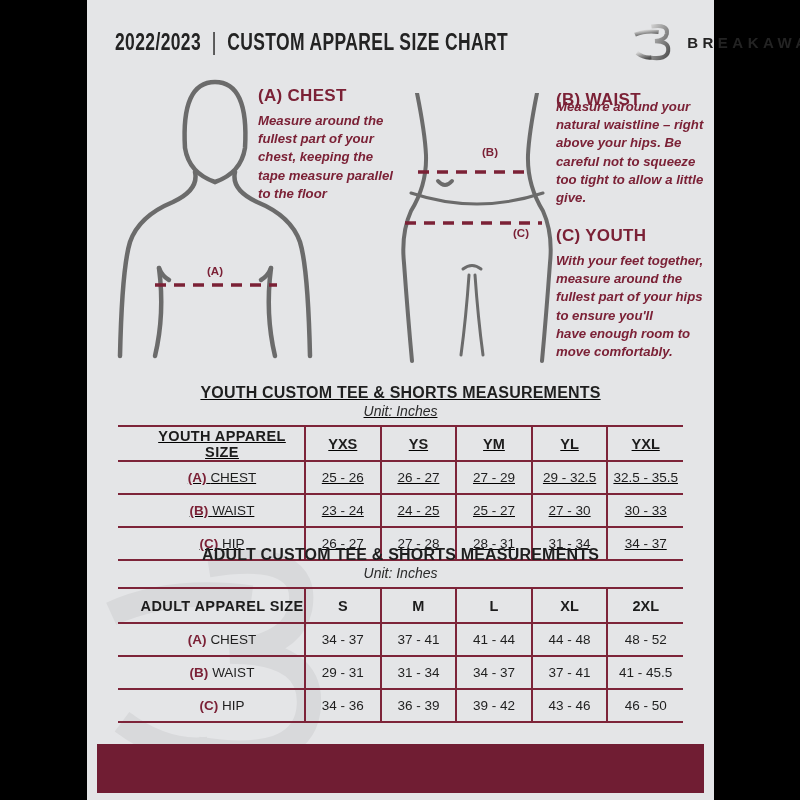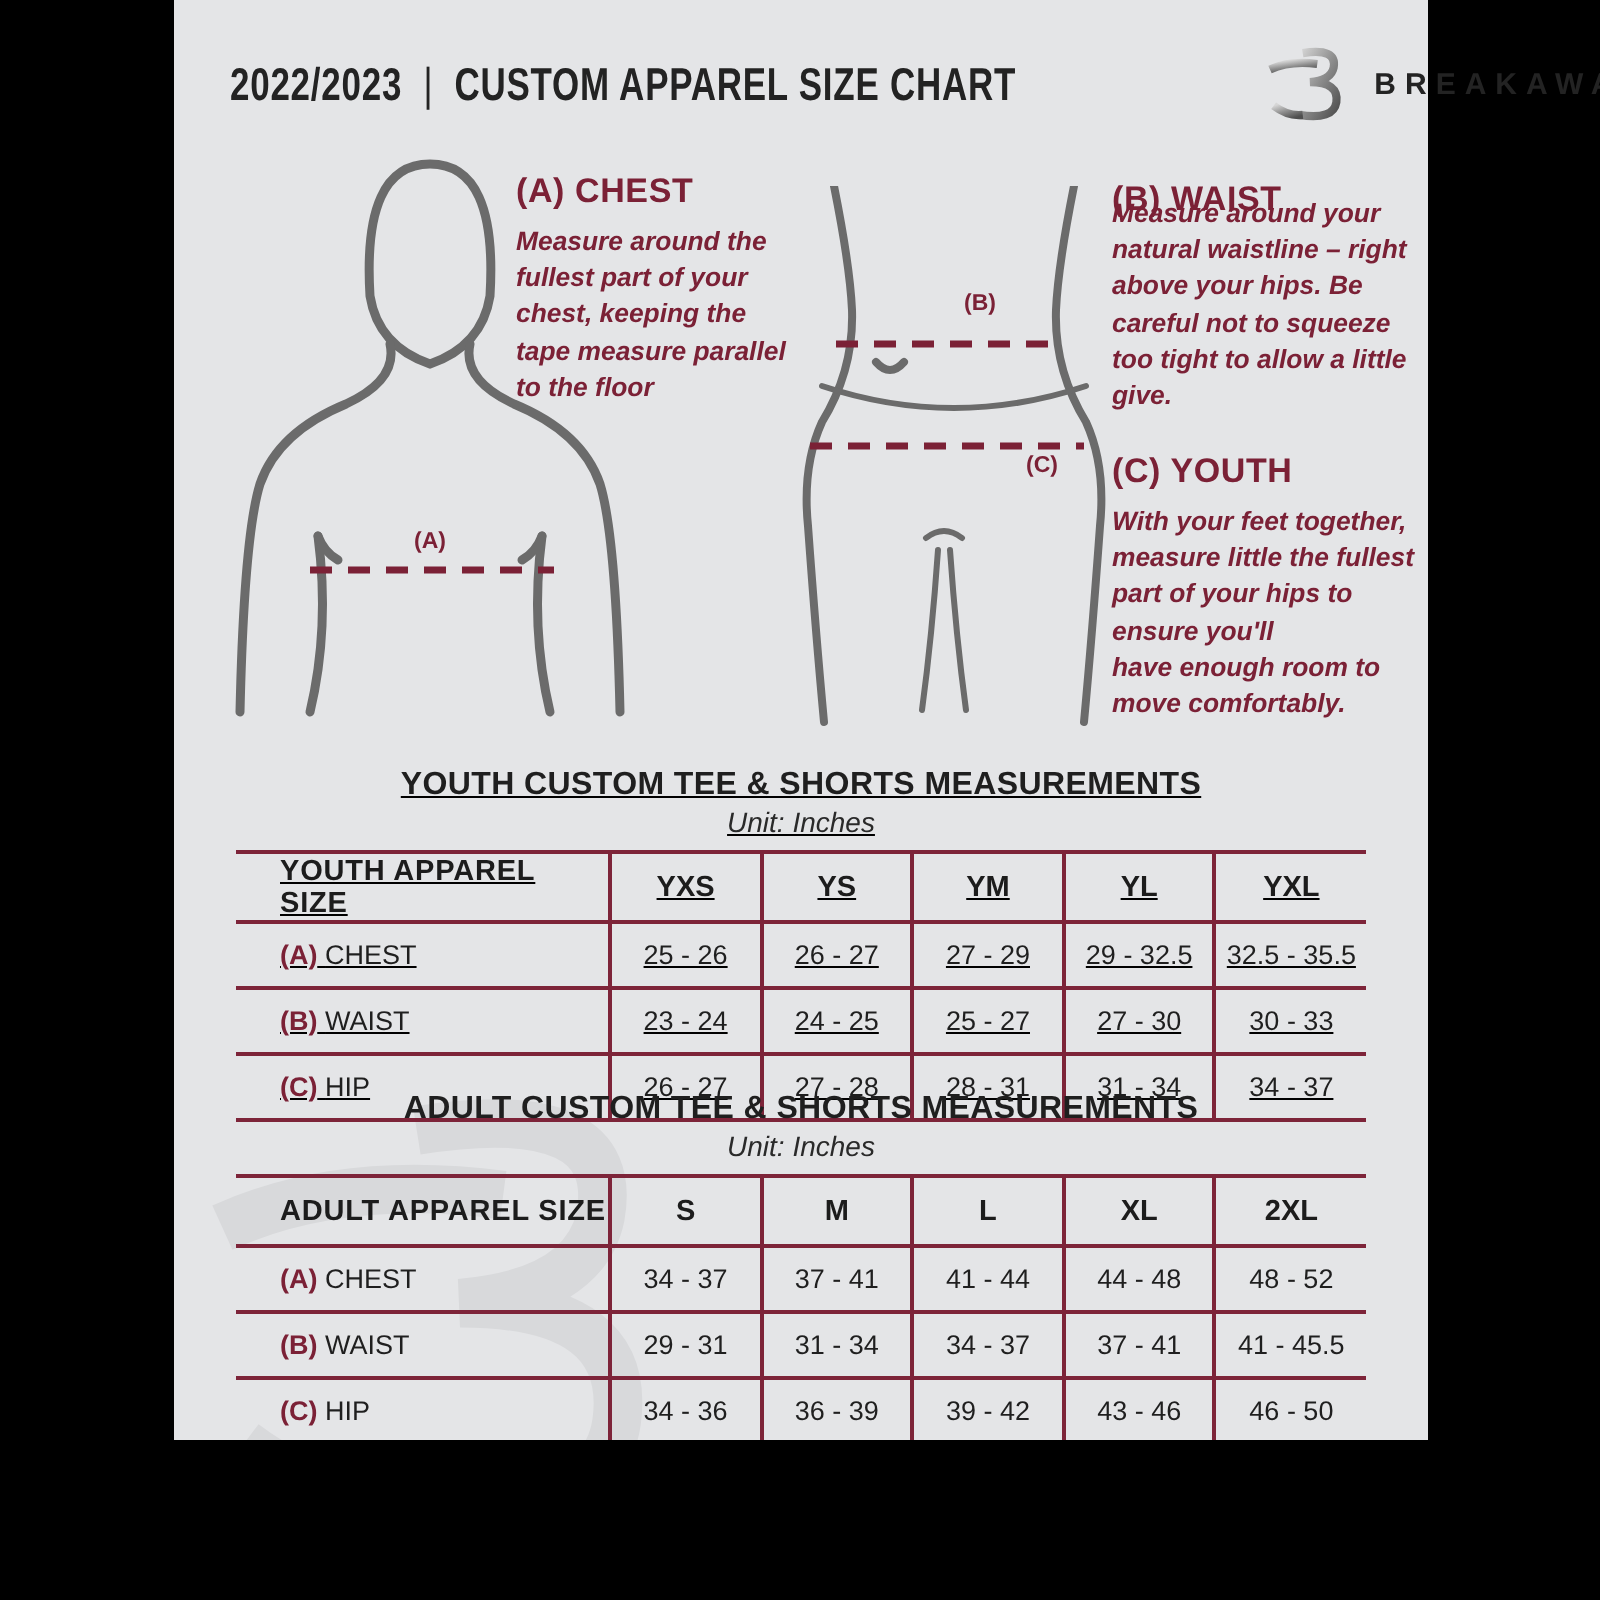--- a/index.html
+++ b/index.html
@@ -1,16 +1,16 @@
 <!DOCTYPE html>
 <html><head>
 <meta charset="utf-8">
 <style>
   html,body{margin:0;padding:0;background:#000;}
-  .stage{position:relative;width:800px;height:720px;background:#000;overflow:hidden;
+  .stage{position:relative;width:800px;height:800px;background:#000;overflow:hidden;
          font-family:"Liberation Sans",sans-serif;}
   .doc{position:absolute;left:87px;top:0;width:627px;height:800px;background:#e4e5e7;}
 
   
   .hdr{position:absolute;top:20px;left:0;width:100%;height:44px;display:flex;
        justify-content:space-between;align-items:center;box-sizing:border-box;padding:0 24px 0 28px;}
   .hdr-left{display:flex;align-items:center;gap:14px;font-weight:700;color:#232323;
             font-size:23px;letter-spacing:.5px;transform:scaleX(.76);transform-origin:left center;white-space:nowrap;}
   .hdr-sep{font-weight:400;color:#232323;}
   .hdr-right{display:flex;align-items:center;gap:9px;}
@@ -27,21 +27,21 @@
   
   .section{position:absolute;left:0;width:100%;text-align:center;z-index:1;}
   .sec-title{font-size:16px;font-weight:700;color:#1f1f1f;letter-spacing:.2px;}
   .sec-unit{font-size:14px;font-style:italic;font-weight:500;color:#2a2a2a;margin-top:1px;}
   table.size{border-collapse:collapse;width:565px;margin:6px auto 0;table-layout:fixed;background:transparent;}
   table.size tr{border-top:2px solid #7d2439;}
   table.size tr.last{border-bottom:2px solid #7d2439;}
   table.size td{border-left:2px solid #7d2439;height:31px;padding:0;vertical-align:middle;
                 font-size:13.5px;color:#1f1f1f;text-align:center;}
   table.size tr.hrow td{height:33px;font-weight:700;font-size:14.5px;color:#1c1c1c;}
-  table.size td:first-child{border-left:none;text-align:left;padding-left:22px;}
+  table.size td:first-child{border-left:none;text-align:center;padding-left:22px;}
   td.rowlabel{font-size:15px;color:#333;}
   td.rowlabel .pfx{font-weight:800;color:#7b2136;}
   td.col0{font-size:15px;font-weight:400;color:#3a3a3a;letter-spacing:.4px;}
 
   
   .watermark{position:absolute;left:8px;top:538px;z-index:0;}
   .footer-bar{position:absolute;left:10px;top:744px;width:607px;height:49px;background:#701d33;z-index:2;}
 </style>
 </head>
 <body>
@@ -104,21 +104,21 @@
     <span class="dash-label" style="left:381px;top:146px;">(B)</span>
     <span class="dash-label" style="left:412px;top:227px;">(C)</span>
 
     <div class="guide-head" style="left:171px;top:86px;">(A) CHEST</div>
     <div class="guide-body" style="left:171px;top:112px;width:138px;">Measure around the fullest part of your chest, keeping the tape measure parallel to the floor</div>
 
     <div class="guide-head" style="left:469px;top:90px;">(B) WAIST</div>
     <div class="guide-body" style="left:469px;top:98px;width:150px;">Measure around your natural waistline – right above your hips. Be careful not to squeeze too tight to allow a little give.</div>
 
     <div class="guide-head" style="left:469px;top:226px;">(C) YOUTH</div>
-    <div class="guide-body" style="left:469px;top:252px;width:158px;">With your feet together, measure little the fullest part of your hips to ensure you'll
+    <div class="guide-body" style="left:469px;top:252px;width:158px;">With your feet together, measure around the fullest part of your hips to ensure you'll
 have enough room to move comfortably.</div>
 
     <svg class="watermark" width="270" height="238" viewBox="0 0 100 88">
       <g fill="none" stroke="#d8d9db" stroke-width="9">
         <path d="M42,10 Q80,4 76,26 Q73,40 50,42 Q82,42 79,64 Q76,84 38,78"></path>
         <path d="M6,28 Q28,18 58,22"></path>
         <path d="M10,68 Q26,80 42,78"></path>
       </g>
     </svg>
 

